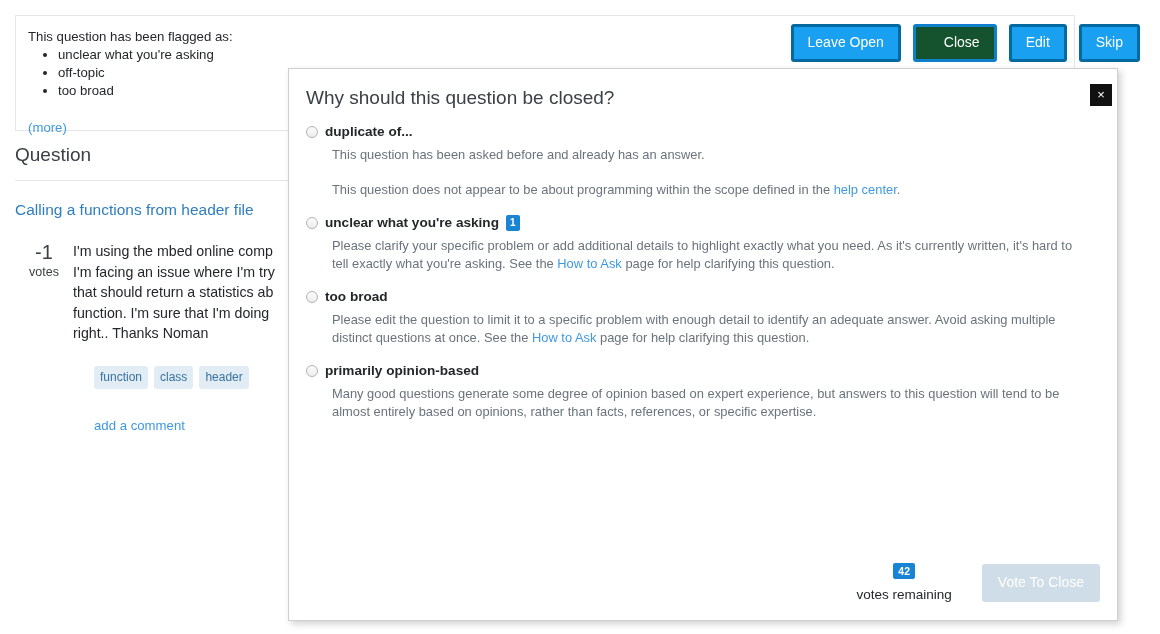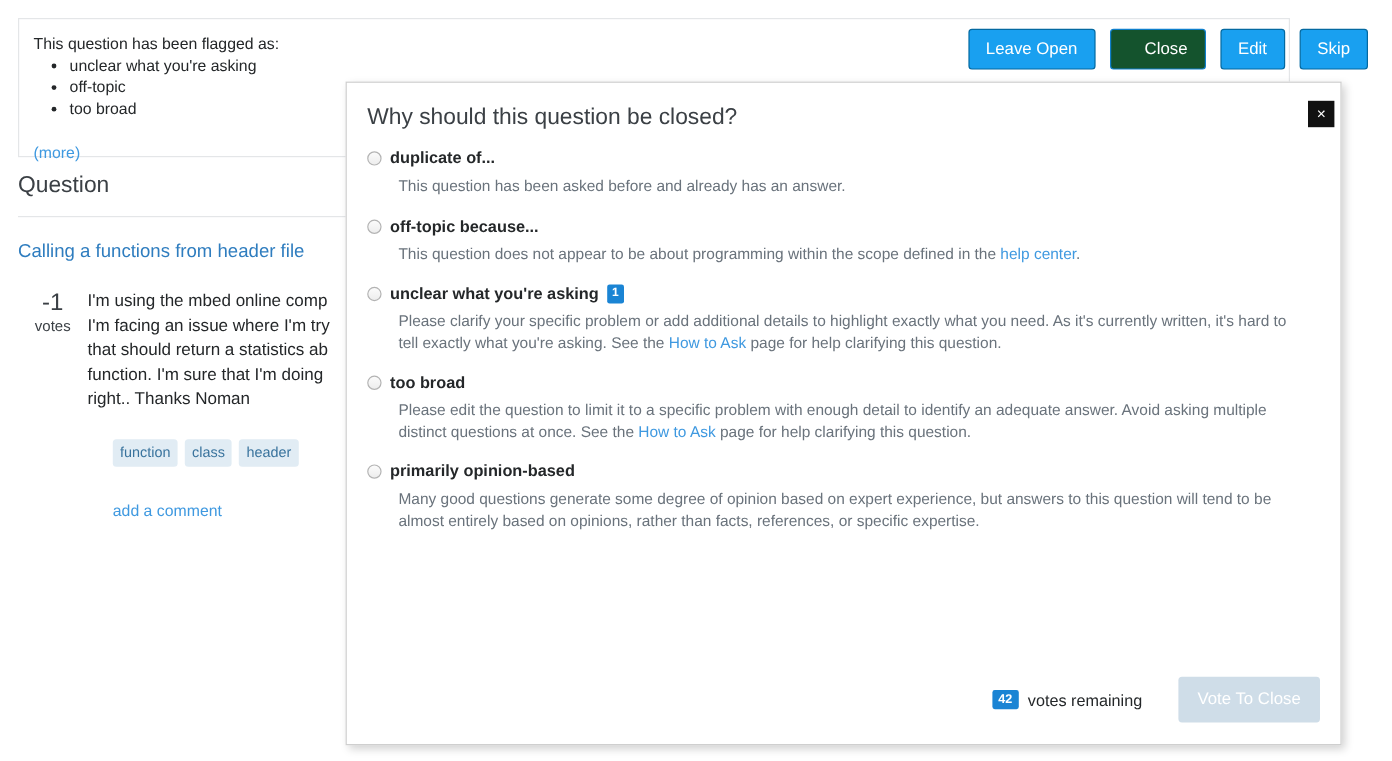--- a/index.html
+++ b/index.html
@@ -64,21 +64,21 @@
     right: 20px;
     top: 24px;
     display: flex;
     gap: 12px;
   }
   .rbtn {
     font-family: "Liberation Sans", sans-serif;
     font-size: 14px;
     color: #ffffff;
     background: #19a0f0;
-    border: 1px solid #0369a1;
+    border: 3px solid #0369a1;
     border-radius: 3px;
     padding: 8px 14px 9px 14px;
     cursor: pointer;
     line-height: 15px;
     white-space: nowrap;
   }
   .rbtn.pressed {
     background: #14532d;
     border-color: #0f7fcc;
     padding-left: 28px;
@@ -250,20 +250,21 @@
     display: flex;
     align-items: center;
     gap: 30px;
   }
   #votes-remaining {
     display: flex;
     align-items: center;
     gap: 8px;
     font-size: 13.5px;
     color: #242729;
+    flex-direction: column;
   }
   #votes-remaining .badge {
     font-size: 10.5px;
     padding: 3px 5px;
   }
   #vote-to-close {
     background: #cfdde8;
     color: #ffffff;
     border: none;
     border-radius: 3px;
@@ -320,24 +321,20 @@
 
     <div id="options">
         <div class="option">
           <div class="option-head">
             <span class="radio"></span>
             <span class="option-label">duplicate of...</span>
           </div>
           <div class="option-desc"><span>This question has been asked before and already has an answer.</span></div>
         </div>
         <div class="option">
-          <div class="option-head">
-            <span class="radio"></span>
-            <span class="option-label">off-topic because...</span>
-          </div>
           <div class="option-desc"><span>This question does not appear to be about programming within the scope defined in the </span><span class="ilink">help center</span><span>.</span></div>
         </div>
         <div class="option">
           <div class="option-head">
             <span class="radio"></span>
             <span class="option-label">unclear what you're asking</span>
             <span class="badge">1</span>
           </div>
           <div class="option-desc"><span>Please clarify your specific problem or add additional details to highlight exactly what you need. As it's currently written, it's hard to tell exactly what you're asking. See the </span><span class="ilink">How to Ask</span><span> page for help clarifying this question.</span></div>
         </div>

